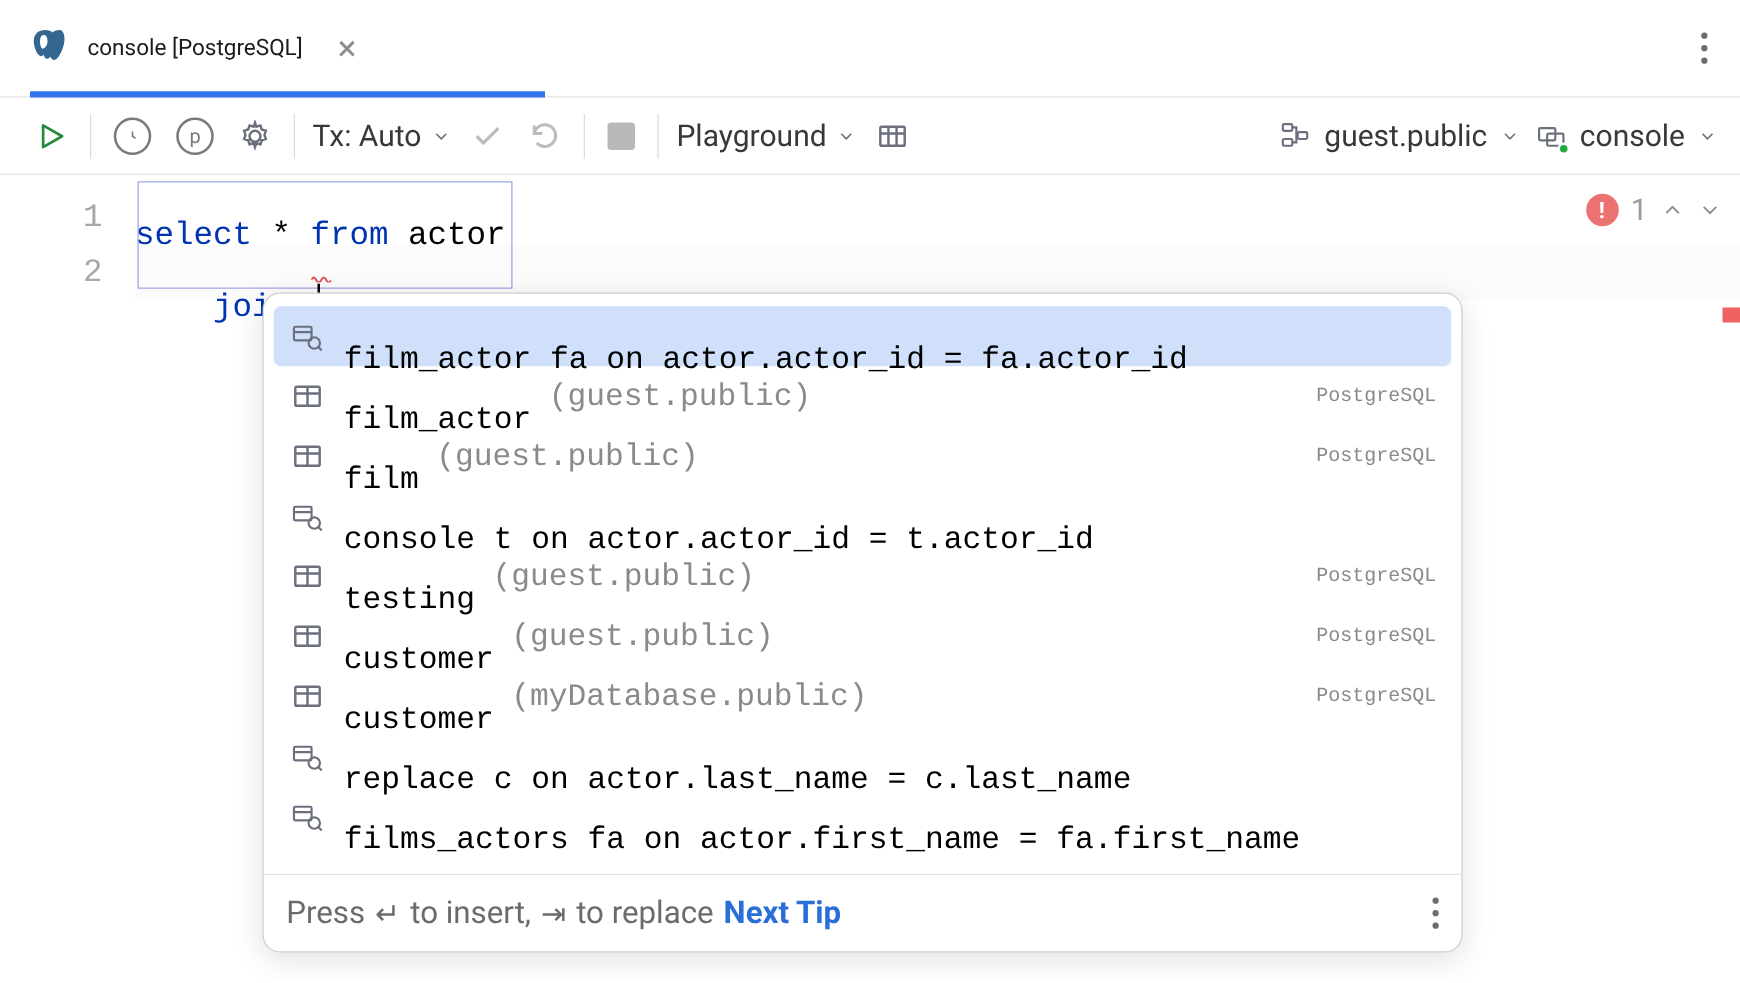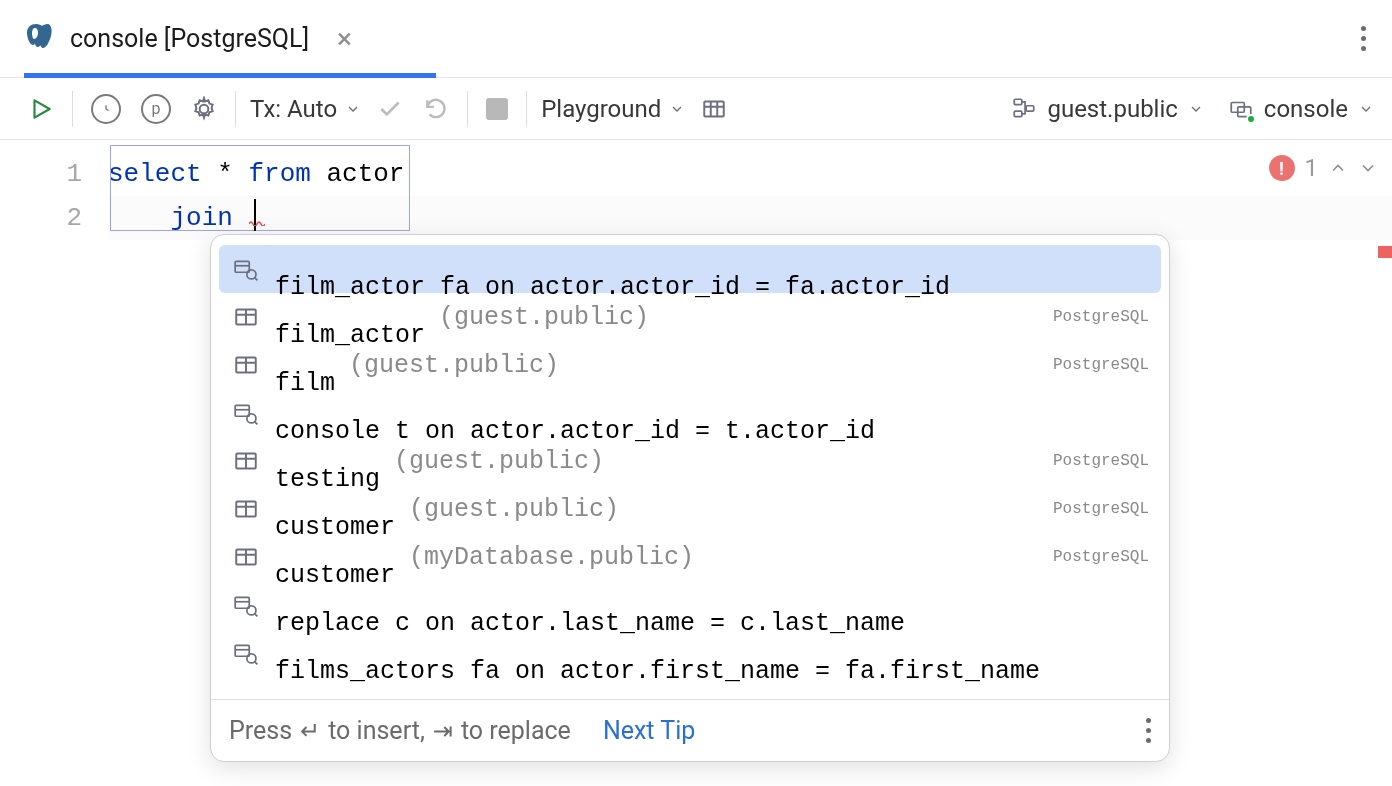--- a/index.html
+++ b/index.html
@@ -31,21 +31,21 @@
   }
   .tab-indicator {
     position: absolute;
     bottom: -1px;
     left: 0;
     height: 5px;
     width: 412px;
     background: #3574f0;
   }
   .tab .pg-icon svg { width: 32px; height: 32px; }
-  .tab-title { font-size: 25px; color: #1b1b1b; }
+  .tab-title { font-size: 18px; color: #1b1b1b; }
   .tab-close {
     font-size: 28px;
     color: #8d8d8d;
     margin-left: 14px;
     cursor: pointer;
     line-height:1;
   }
   .tab-bar .spacer { flex: 1; }
   .tab-more { color: #6c6c6c; cursor: pointer; padding: 8px 10px; }
   .dots-v { display:flex; flex-direction:column; gap:5px; }
@@ -65,21 +65,21 @@
   .tb-btn {
     display:flex; align-items:center; justify-content:center;
     height:44px; padding:0 10px; cursor:pointer;
     color:#6c707e;
   }
   .tb-btn.green { color:#268a3c; }
   .tb-sep { width:1px; height:36px; background:#dcdcdc; margin:0 8px; }
   .tb-label { padding:0 6px; display:flex; align-items:center; gap:8px; cursor:pointer; }
   .chev { display:inline-block; }
   .chev svg { width:16px; height:16px; }
-  .tb-right { margin-left:auto; display:flex; align-items:center; gap:24px; }
+  .tb-right { margin-left:auto; display:flex; align-items:center; gap:12px; }
   .tb-schema, .tb-session { display:flex; align-items:center; gap:10px; cursor:pointer; }
   .tb-icon svg { width:26px; height:26px; display:block; }
   .stop-square {
     width:22px; height:22px; border-radius:3px; background:#b8b8b8;
   }
   .circ-icon {
     width:30px; height:30px; border:2px solid #7a7a7a; border-radius:50%;
     display:flex; align-items:center; justify-content:center;
     font-size:16px; color:#7a7a7a;
   }
@@ -107,21 +107,21 @@
     position:relative;
   }
   .code-sel-box {
     position:absolute;
     top:5px; left:2px;
     width:300px; height:86px;
     border:1px solid #9ea5e4;
     pointer-events:none;
   }
   .kw { color:#0033b3; }
-  .codeline { height:44px; white-space:pre; }
+  .codeline { height:44px; white-space:pre;margin-top:14px; }
   .cursor {
     display:inline-block; width:2px; height:32px; background:#000;
     vertical-align:middle; margin-left:6px;
     position:relative; top:-3px;
   }
   .err-squiggle {
     position:absolute;
     top:80px; left:141px;
     width:16px; height:8px;
   }
@@ -196,21 +196,21 @@
     display:flex; align-items:center;
     padding:0 18px;
     font-size:25px;
     color:#6b6b6b;
     gap:8px;
   }
   .popup-footer .key {
     display:inline-flex; align-items:center; justify-content:center;
     font-size:24px; color:#6b6b6b;
   }
-  .popup-footer .next-tip { color:#2a6fd8; margin-left:24px; cursor:pointer; }
+  .popup-footer .next-tip { color:#2a6fd8; margin-left:0; cursor:pointer;font-weight:bold; }
   .popup-footer .foot-more { margin-left:auto; cursor:pointer; }
 </style>
 </head>
 <body>
 
 <div class="tab-bar">
   <div class="tab">
     <div class="tab-indicator"></div>
     <span class="pg-icon">
       <svg viewBox="0 0 32 32">

